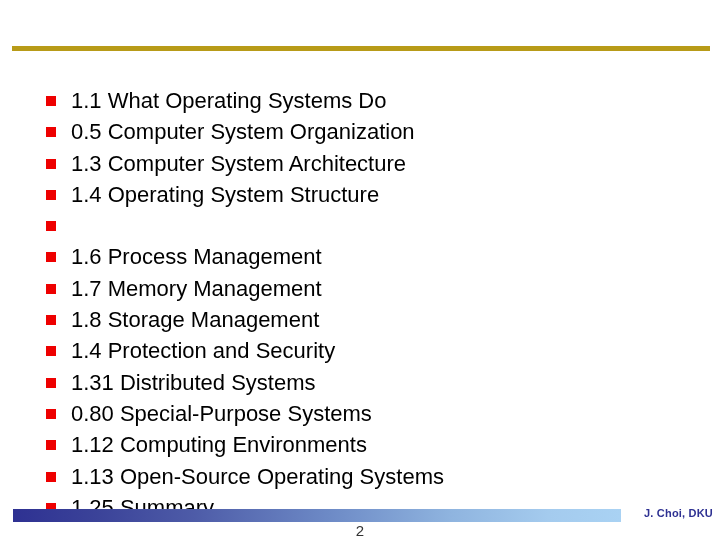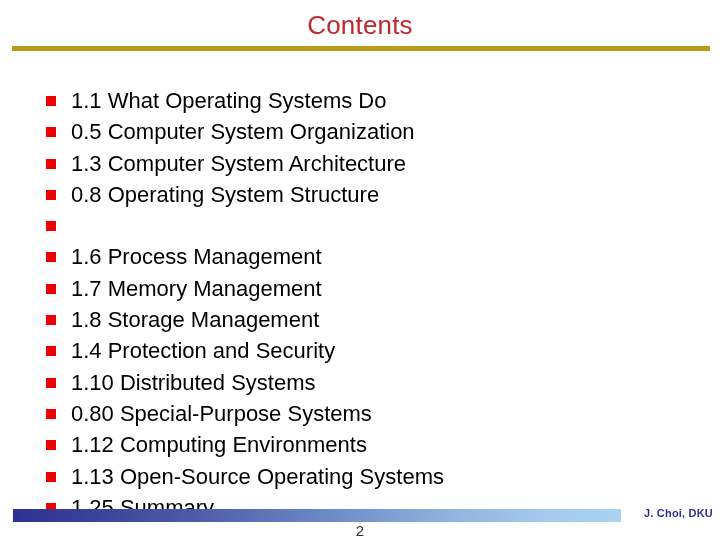--- a/index.html
+++ b/index.html
@@ -115,40 +115,39 @@
     font-size: 15px;
     line-height: 19px;
     color: #333333;
   }
 </style>
 </head>
 <body>
 
 <div class="slide">
 
-  <div class="slide-title">Contents</div>
 
   <div class="title-rule"></div>
 
   <ul class="content-list">
     <li class="content-item">
       <span class="bullet-square"></span>
       <span class="item-label">1.1 What Operating Systems Do</span>
     </li>
     <li class="content-item">
       <span class="bullet-square"></span>
       <span class="item-label">0.5 Computer System Organization</span>
     </li>
     <li class="content-item">
       <span class="bullet-square"></span>
       <span class="item-label">1.3 Computer System Architecture</span>
     </li>
     <li class="content-item">
       <span class="bullet-square"></span>
-      <span class="item-label">0.8 Operating System Structure</span>
+      <span class="item-label">1.4 Operating System Structure</span>
     </li>
     <li class="content-item">
       <span class="bullet-square"></span>
     </li>
     <li class="content-item">
       <span class="bullet-square"></span>
       <span class="item-label">1.6 Process Management</span>
     </li>
     <li class="content-item">
       <span class="bullet-square"></span>
@@ -157,21 +156,21 @@
     <li class="content-item">
       <span class="bullet-square"></span>
       <span class="item-label">1.8 Storage Management</span>
     </li>
     <li class="content-item">
       <span class="bullet-square"></span>
       <span class="item-label">1.4 Protection and Security</span>
     </li>
     <li class="content-item">
       <span class="bullet-square"></span>
-      <span class="item-label">1.10 Distributed Systems</span>
+      <span class="item-label">1.31 Distributed Systems</span>
     </li>
     <li class="content-item">
       <span class="bullet-square"></span>
       <span class="item-label">0.80 Special-Purpose Systems</span>
     </li>
     <li class="content-item">
       <span class="bullet-square"></span>
       <span class="item-label">1.12 Computing Environments</span>
     </li>
     <li class="content-item">

